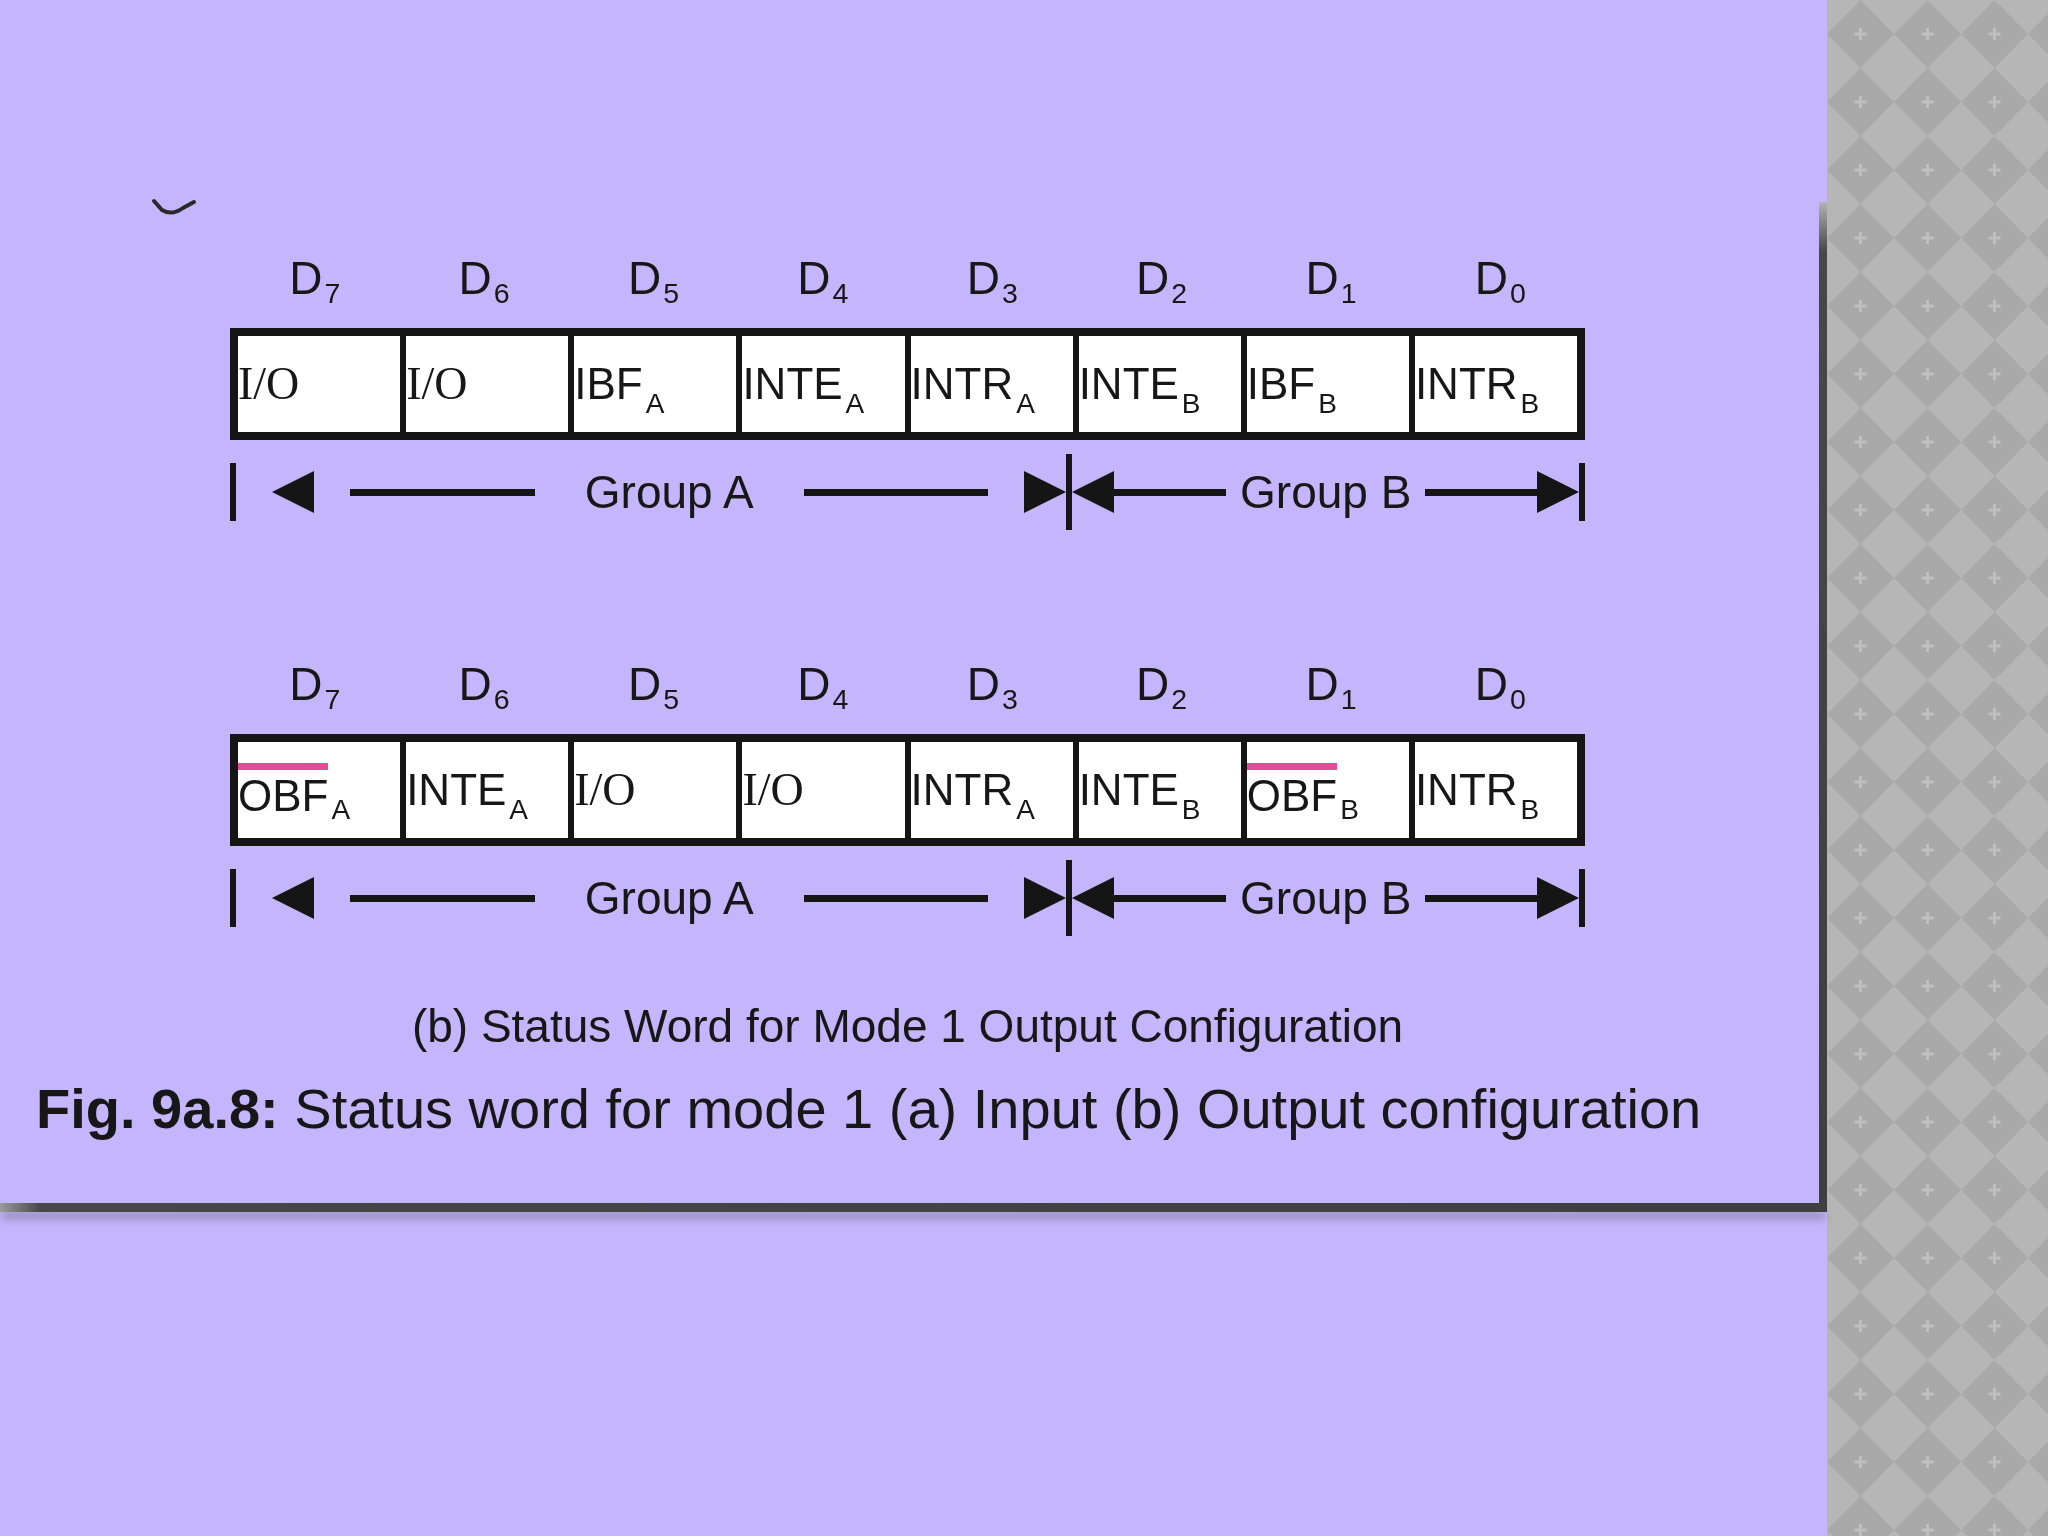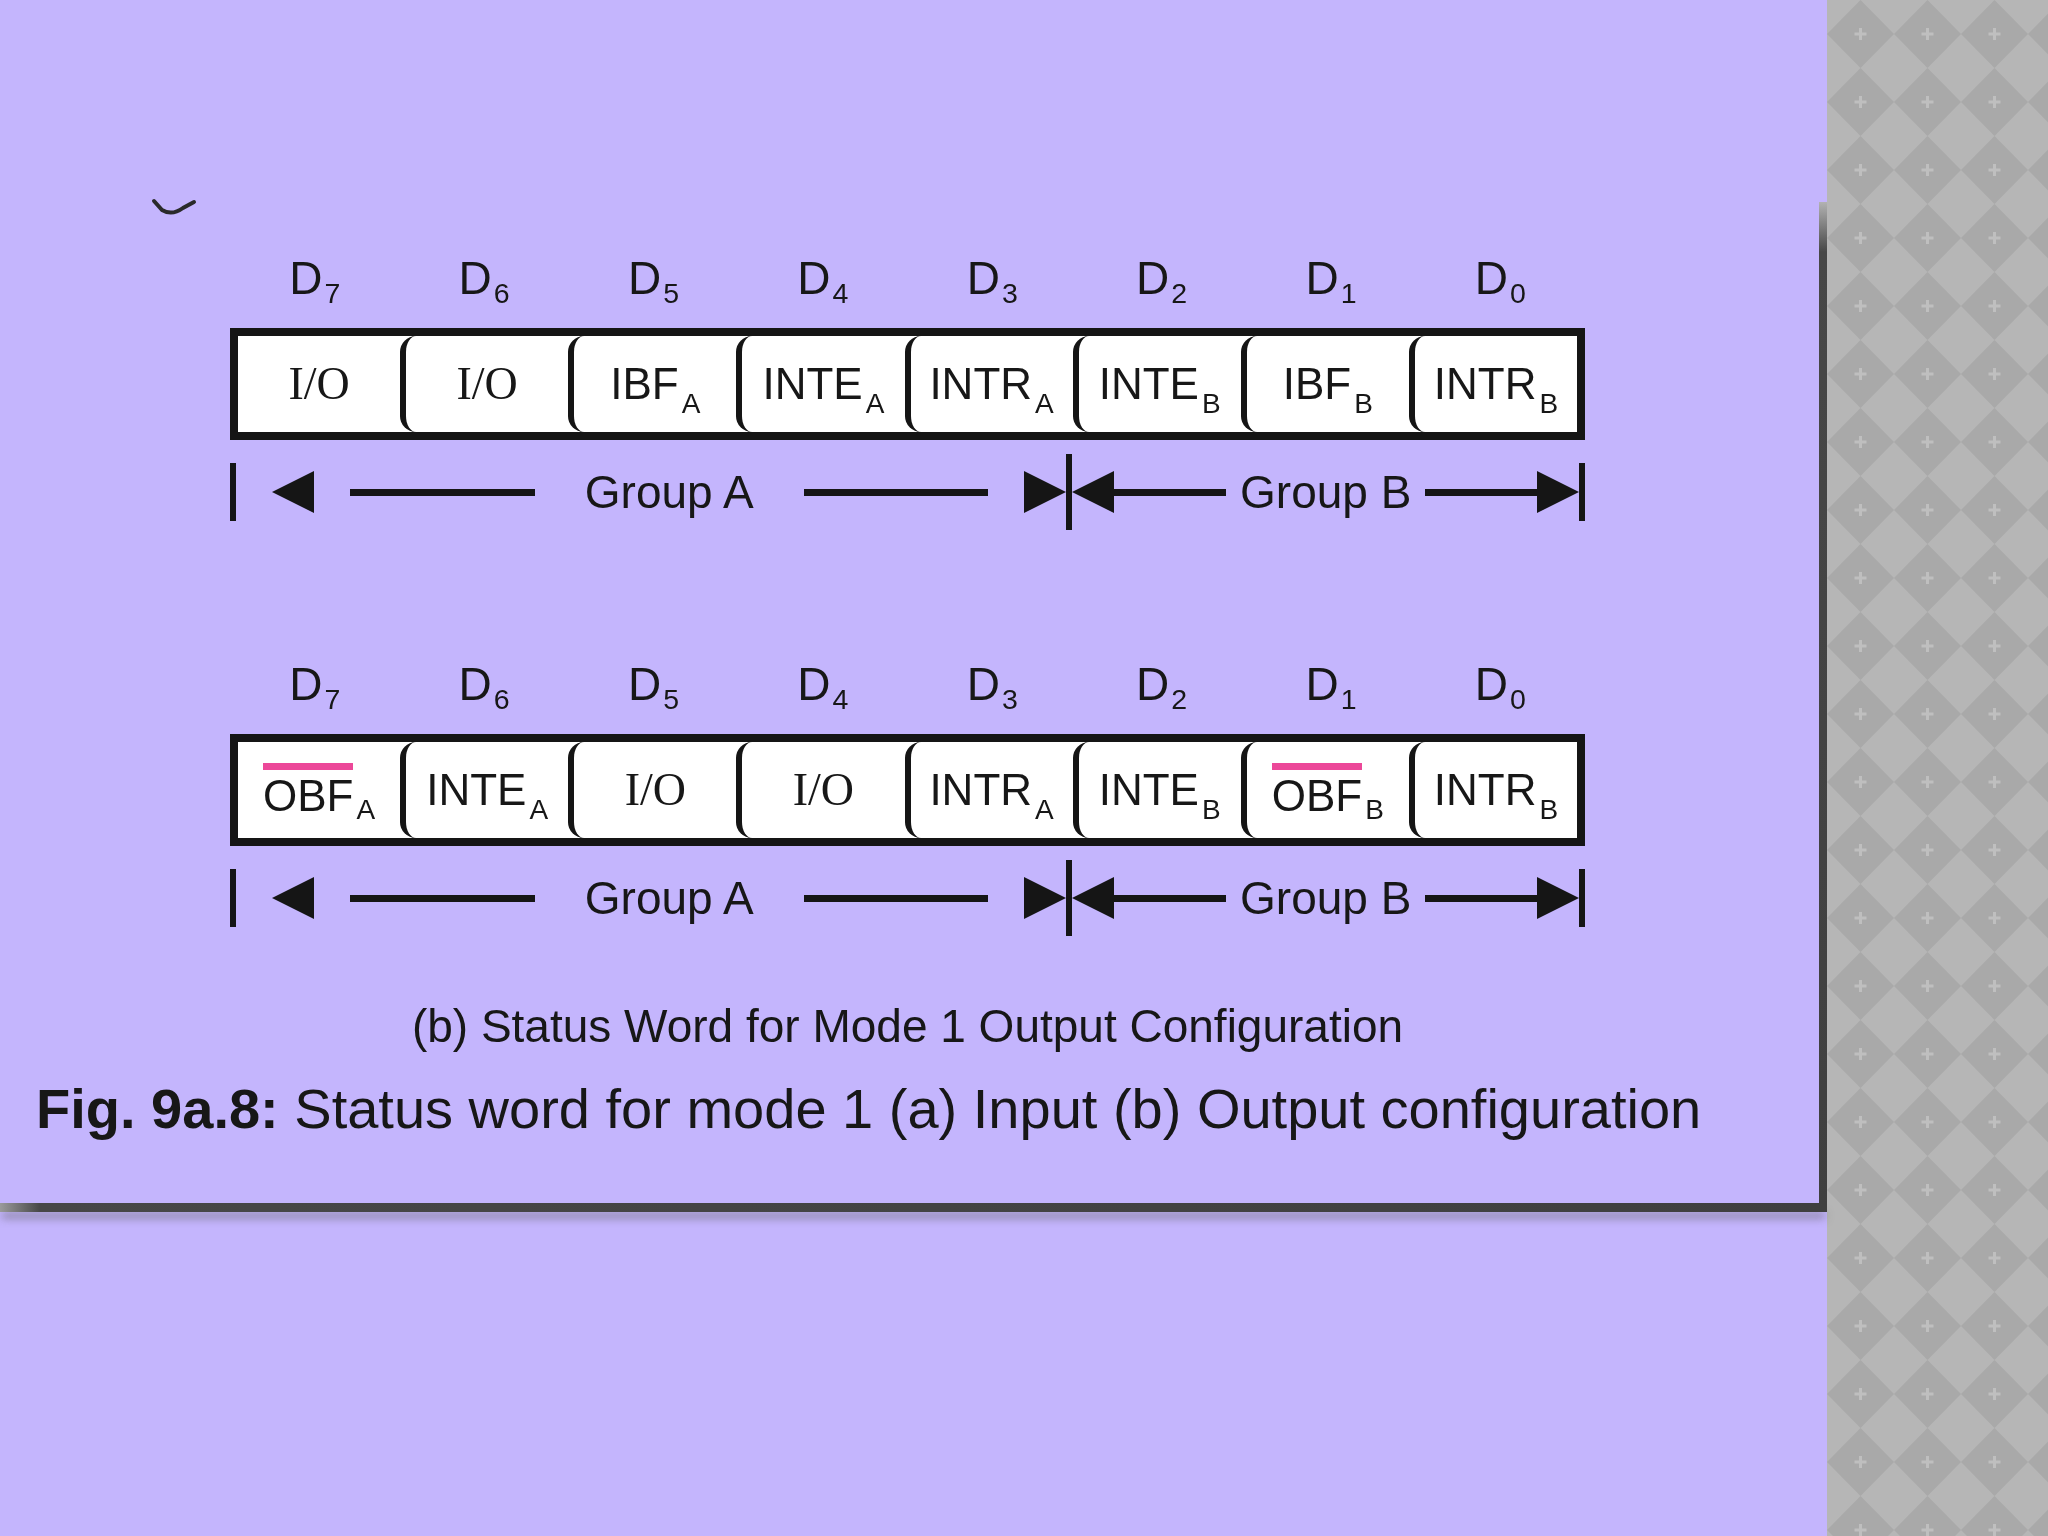--- a/index.html
+++ b/index.html
@@ -22,22 +22,22 @@
   
   .diagram{position:absolute;left:230px;width:1355px;}
   .diagram-a{top:248px;}
   .diagram-b{top:654px;}
 
   .bits-row{display:flex;height:64px;}
   .bit{flex:1;text-align:center;font-size:46px;line-height:60px;}
   .bit .sub{font-size:0.62em;position:relative;top:0.32em;margin-left:2px;}
 
   .reg-row{display:flex;margin-top:16px;border:8px solid #151515;height:96px;background:#ffffff;}
-  .cell{flex:1;display:flex;align-items:center;justify-content:center;
-        border-left:6px solid #151515;font-size:44px;white-space:nowrap;border-radius:16px;}
+  .cell{flex:1;display:flex;align-items:center;justify-content:flex-start;
+        border-left:6px solid #151515;font-size:44px;white-space:nowrap;}
   .cell:first-child{border-left:none;}
   .cell-label{display:inline-block;line-height:1;}
   .cell-label.overline{border-top:7px solid #ec4899;padding-top:4px;}
   .cell-label.io{font-family:"Liberation Serif", serif;font-size:46px;}
   .cell .sub{font-size:28px;position:relative;top:20px;margin-left:3px;line-height:1;}
 
   .arrows-row{display:flex;margin-top:14px;height:76px;align-items:center;}
   .garrow{display:flex;align-items:center;height:100%;}
   .garrow.ga{width:62%;gap:36px;}
   .garrow.gb{width:38%;}

